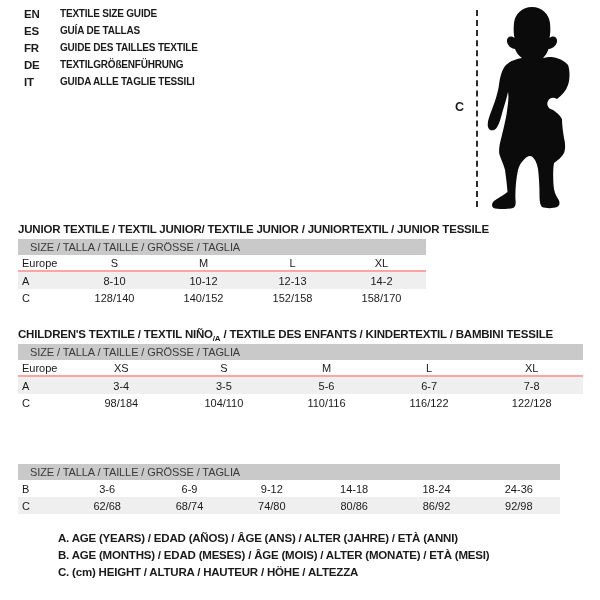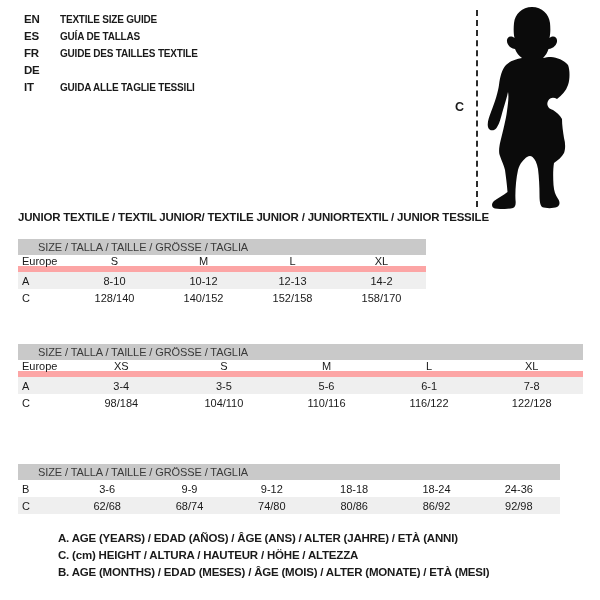--- a/index.html
+++ b/index.html
@@ -8,53 +8,54 @@
     width: 600px; height: 600px;
     font-family: "Liberation Sans", sans-serif;
     color: #1a1a1a;
     position: relative;
     overflow: hidden;
   }
   .page { position: absolute; inset: 0; width: 600px; height: 600px; }
 
   
   .lang-block { position: absolute; left: 24px; top: 8px; }
-  .lang-row { display: flex; height: 17px; align-items: flex-end; }
+  .lang-row { display: flex; height: 17px; align-items: flex-start; }
   .lang-code { width: 36px; font-size: 11.5px; font-weight: 700; letter-spacing: -0.2px; }
   .lang-label { font-size: 10px; font-weight: 700; letter-spacing: -0.2px; }
 
   
   .figure-area { position: absolute; left: 450px; top: 0; width: 150px; height: 215px; }
   .measure-line {
     position: absolute; left: 26px; top: 10px; height: 197px; width: 0;
     border-left: 2px dashed #2b2b2b;
   }
   .measure-label {
     position: absolute; left: 5px; top: 100px;
     font-size: 12.5px; font-weight: 700;
   }
   .baby-svg { position: absolute; left: 33px; top: 7px; }
 
   
   .tbl-title {
     position: absolute; left: 18px;
     font-size: 11.5px; font-weight: 700; letter-spacing: -0.2px;
     white-space: nowrap;
+    margin-top: 12px;
   }
   .tbl-title sub { font-size: 8px; }
   .size-table { position: absolute; left: 18px; }
   .bar {
     height: 16px; line-height: 16px;
     font-size: 11px; color: #3a3a3a; letter-spacing: -0.1px;
-    padding-left: 20px;
+    padding-left: 12px;
   }
   .grid-row { display: grid; height: 17px; align-items: center; font-size: 11px; }
   .grid-row .cell { text-align: center; }
   .grid-row .label { text-align: left; padding-left: 4px; }
-  .row-line { border-bottom: 6px solid #fca5a5; }
+  .row-line { border-bottom: 2px solid #fca5a5; }
 
   .t1 { width: 408px; }
   .t1 .grid-row { grid-template-columns: 52px repeat(4, 1fr); }
   .t2 { width: 565px; }
   .t2 .grid-row { grid-template-columns: 52px repeat(5, 1fr); }
   .t3 { width: 542px; }
   .t3 .grid-row { grid-template-columns: 48px repeat(6, 1fr); }
 
   
   .legend { position: absolute; left: 18px; top: 532px; }
@@ -73,20 +74,21 @@
     <div class="lang-row">
       <span class="lang-code">ES</span>
       <span class="lang-label">GUÍA DE TALLAS</span>
     </div>
     <div class="lang-row">
       <span class="lang-code">FR</span>
       <span class="lang-label">GUIDE DES TAILLES TEXTILE</span>
     </div>
     <div class="lang-row">
       <span class="lang-code">DE</span>
+      <span class="lang-label">TEXTILGRÖßENFÜHRUNG</span>
     </div>
     <div class="lang-row">
       <span class="lang-code">IT</span>
       <span class="lang-label">GUIDA ALLE TAGLIE TESSILI</span>
     </div>
   </div>
 
   <div class="figure-area">
     <div class="measure-line"></div>
     <div class="measure-label">C</div>
@@ -162,69 +164,72 @@
     </div>
     <div class="grid-row">
       <span class="cell label">C</span>
       <span class="cell">128/140</span>
       <span class="cell">140/152</span>
       <span class="cell">152/158</span>
       <span class="cell">158/170</span>
     </div>
   </div>
 
+  <div class="tbl-title" style="top:316px">
+    <span>CHILDREN'S TEXTILE / TEXTIL NIÑO</span><sub>/A</sub><span> / TEXTILE DES ENFANTS / KINDERTEXTIL / BAMBINI TESSILE</span>
+  </div>
   <div class="size-table t2" style="top:344px">
     <div class="bar" style="background:#c9c9c9">SIZE / TALLA / TAILLE / GRÖSSE / TAGLIA</div>
     <div class="grid-row row-line">
       <span class="cell label">Europe</span>
       <span class="cell">XS</span>
       <span class="cell">S</span>
       <span class="cell">M</span>
       <span class="cell">L</span>
       <span class="cell">XL</span>
     </div>
     <div class="grid-row" style="background:#efefef">
       <span class="cell label">A</span>
       <span class="cell">3-4</span>
       <span class="cell">3-5</span>
       <span class="cell">5-6</span>
-      <span class="cell">6-1</span>
+      <span class="cell">6-7</span>
       <span class="cell">7-8</span>
     </div>
     <div class="grid-row">
       <span class="cell label">C</span>
       <span class="cell">98/184</span>
       <span class="cell">104/110</span>
       <span class="cell">110/116</span>
       <span class="cell">116/122</span>
       <span class="cell">122/128</span>
     </div>
   </div>
 
   <div class="size-table t3" style="top:464px">
     <div class="bar" style="background:#c9c9c9">SIZE / TALLA / TAILLE / GRÖSSE / TAGLIA</div>
     <div class="grid-row">
       <span class="cell label">B</span>
       <span class="cell">3-6</span>
-      <span class="cell">9-9</span>
+      <span class="cell">6-9</span>
       <span class="cell">9-12</span>
-      <span class="cell">18-18</span>
+      <span class="cell">14-18</span>
       <span class="cell">18-24</span>
       <span class="cell">24-36</span>
     </div>
     <div class="grid-row" style="background:#efefef">
       <span class="cell label">C</span>
       <span class="cell">62/68</span>
       <span class="cell">68/74</span>
       <span class="cell">74/80</span>
       <span class="cell">80/86</span>
       <span class="cell">86/92</span>
       <span class="cell">92/98</span>
     </div>
   </div>
 
   <div class="legend">
     <div class="legend-line">A. AGE (YEARS) / EDAD (AÑOS) / ÂGE (ANS) / ALTER (JAHRE) / ETÀ (ANNI)</div>
+    <div class="legend-line">B. AGE (MONTHS) / EDAD (MESES) / ÂGE (MOIS) / ALTER (MONATE) / ETÀ (MESI)</div>
     <div class="legend-line">C. (cm) HEIGHT / ALTURA / HAUTEUR / HÖHE / ALTEZZA</div>
-    <div class="legend-line">B. AGE (MONTHS) / EDAD (MESES) / ÂGE (MOIS) / ALTER (MONATE) / ETÀ (MESI)</div>
   </div>
 
 </div>
 
 </body></html>

